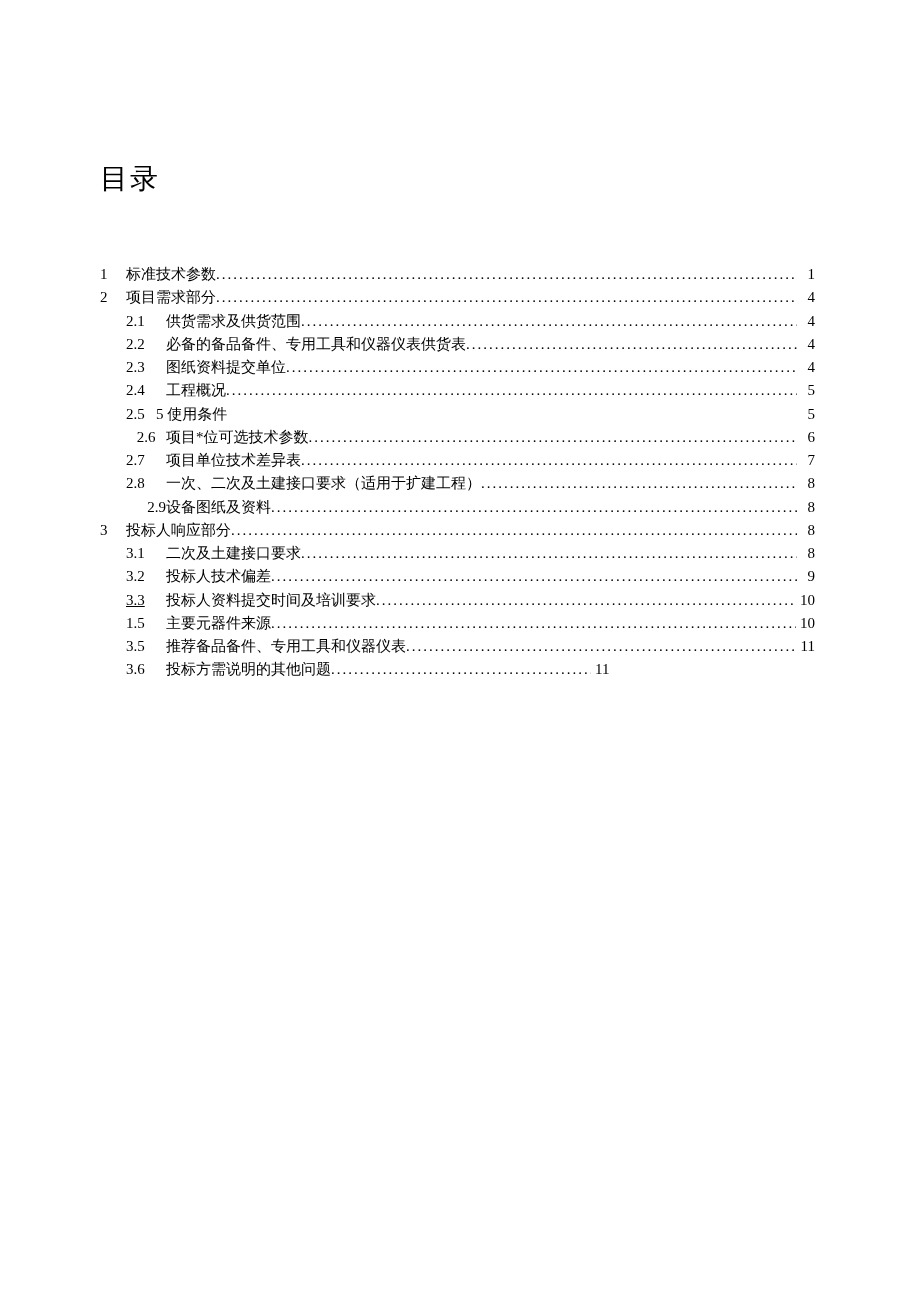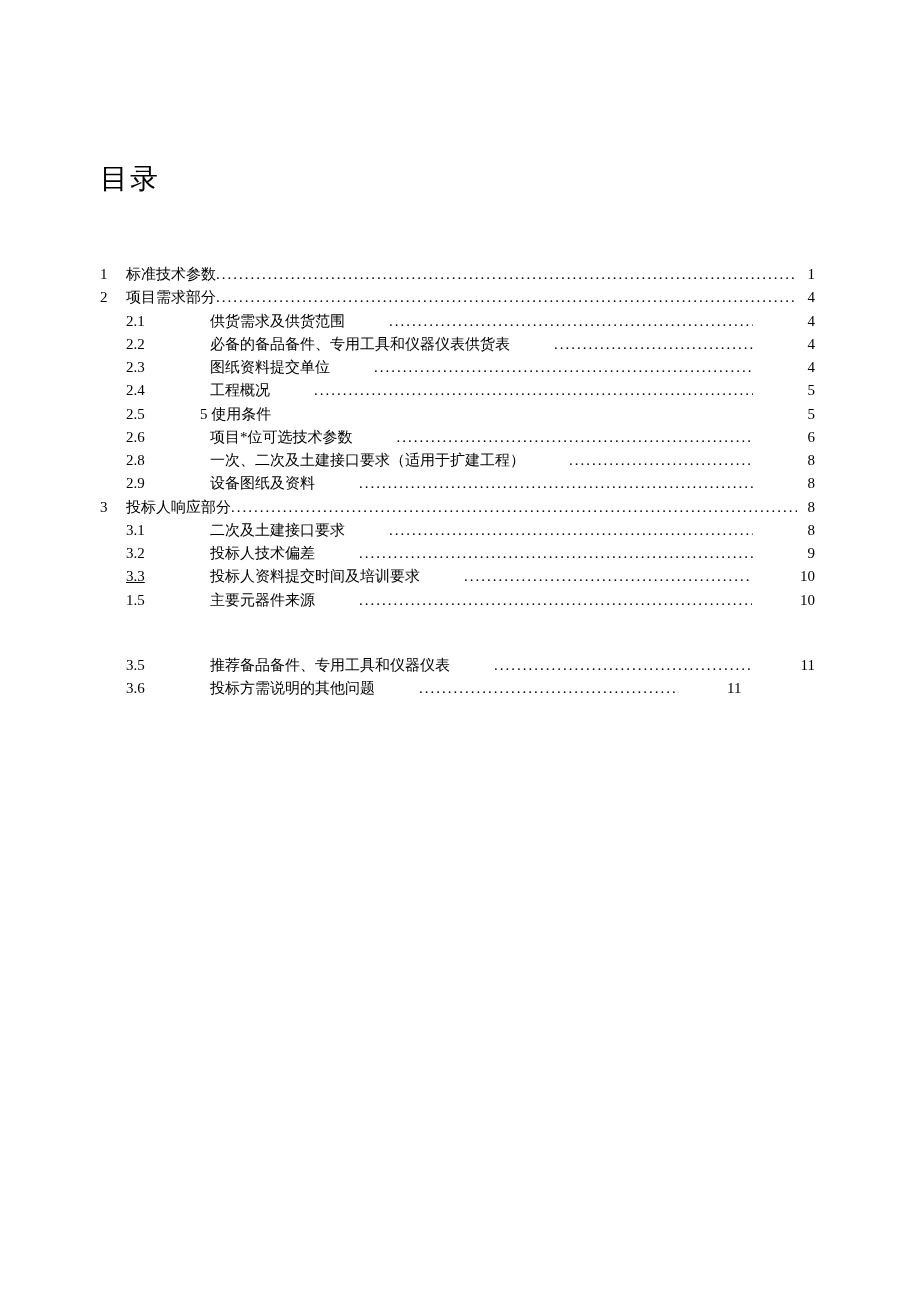--- a/index.html
+++ b/index.html
@@ -34,21 +34,20 @@
     .num-col {
       display: inline-block;
       min-width: 26px;
       text-align: left;
     }
     .level1 .num-col {
       min-width: 26px;
     }
     .level2 {
       padding-left: 26px;
-      gap: 44px;
     }
     .level2 .num-col {
       min-width: 40px;
     }
     .label {
       white-space: nowrap;
     }
     .dots {
       flex: 1;
       overflow: hidden;
@@ -116,33 +115,39 @@
       <span class="dots"></span>
       <span class="page">5</span>
     </div>
     <div class="toc-row level2">
       <span class="num-col" style="min-width: 30px;">2.5</span>
       <span class="label">5 使用条件</span>
       <span class="dots empty"></span>
       <span class="page">5</span>
     </div>
     <div class="toc-row level2">
-      <span class="num-col" style="min-width: 40px;">2.6</span>
+      <span class="num-col" style="min-width: 40px; text-align: center;">2.6</span>
       <span class="label">项目*位可选技术参数</span>
       <span class="dots"></span>
       <span class="page">6</span>
+    </div>
+    <div class="toc-row level2">
+      <span class="num-col" style="min-width: 40px;">2.7</span>
+      <span class="label">项目单位技术差异表</span>
+      <span class="dots"></span>
+      <span class="page">7</span>
     </div>
     <div class="toc-row level2">
       <span class="num-col" style="min-width: 40px;">2.8</span>
       <span class="label">一次、二次及土建接口要求（适用于扩建工程）</span>
       <span class="dots"></span>
       <span class="page">8</span>
     </div>
     <div class="toc-row level2">
-      <span class="num-col" style="min-width: 40px;">2.9</span>
+      <span class="num-col" style="min-width: 40px; text-align: right;">2.9</span>
       <span class="label">设备图纸及资料</span>
       <span class="dots"></span>
       <span class="page">8</span>
     </div>
     <div class="toc-row level1">
       <span class="num-col">3</span>
       <span class="label">投标人响应部分</span>
       <span class="dots"></span>
       <span class="page">8</span>
     </div>
@@ -164,21 +169,21 @@
       <span class="dots"></span>
       <span class="page">10</span>
     </div>
     <div class="toc-row level2">
       <span class="num-col" style="min-width: 40px;">1.5</span>
       <span class="label">主要元器件来源</span>
       <span class="dots"></span>
       <span class="page">10</span>
     </div>
     <div class="toc-row level2">
-      <span class="num-col" style="min-width: 40px; margin-top: 42px;">3.5</span>
+      <span class="num-col" style="min-width: 40px;">3.5</span>
       <span class="label">推荐备品备件、专用工具和仪器仪表</span>
       <span class="dots"></span>
       <span class="page">11</span>
     </div>
     <div class="toc-row level2" style="width: auto;">
       <span class="num-col" style="min-width: 40px;">3.6</span>
       <span class="label">投标方需说明的其他问题</span>
       <span class="dots" style="max-width: 260px; flex: 0 0 auto;"></span>
       <span class="page">11</span>
     </div>

